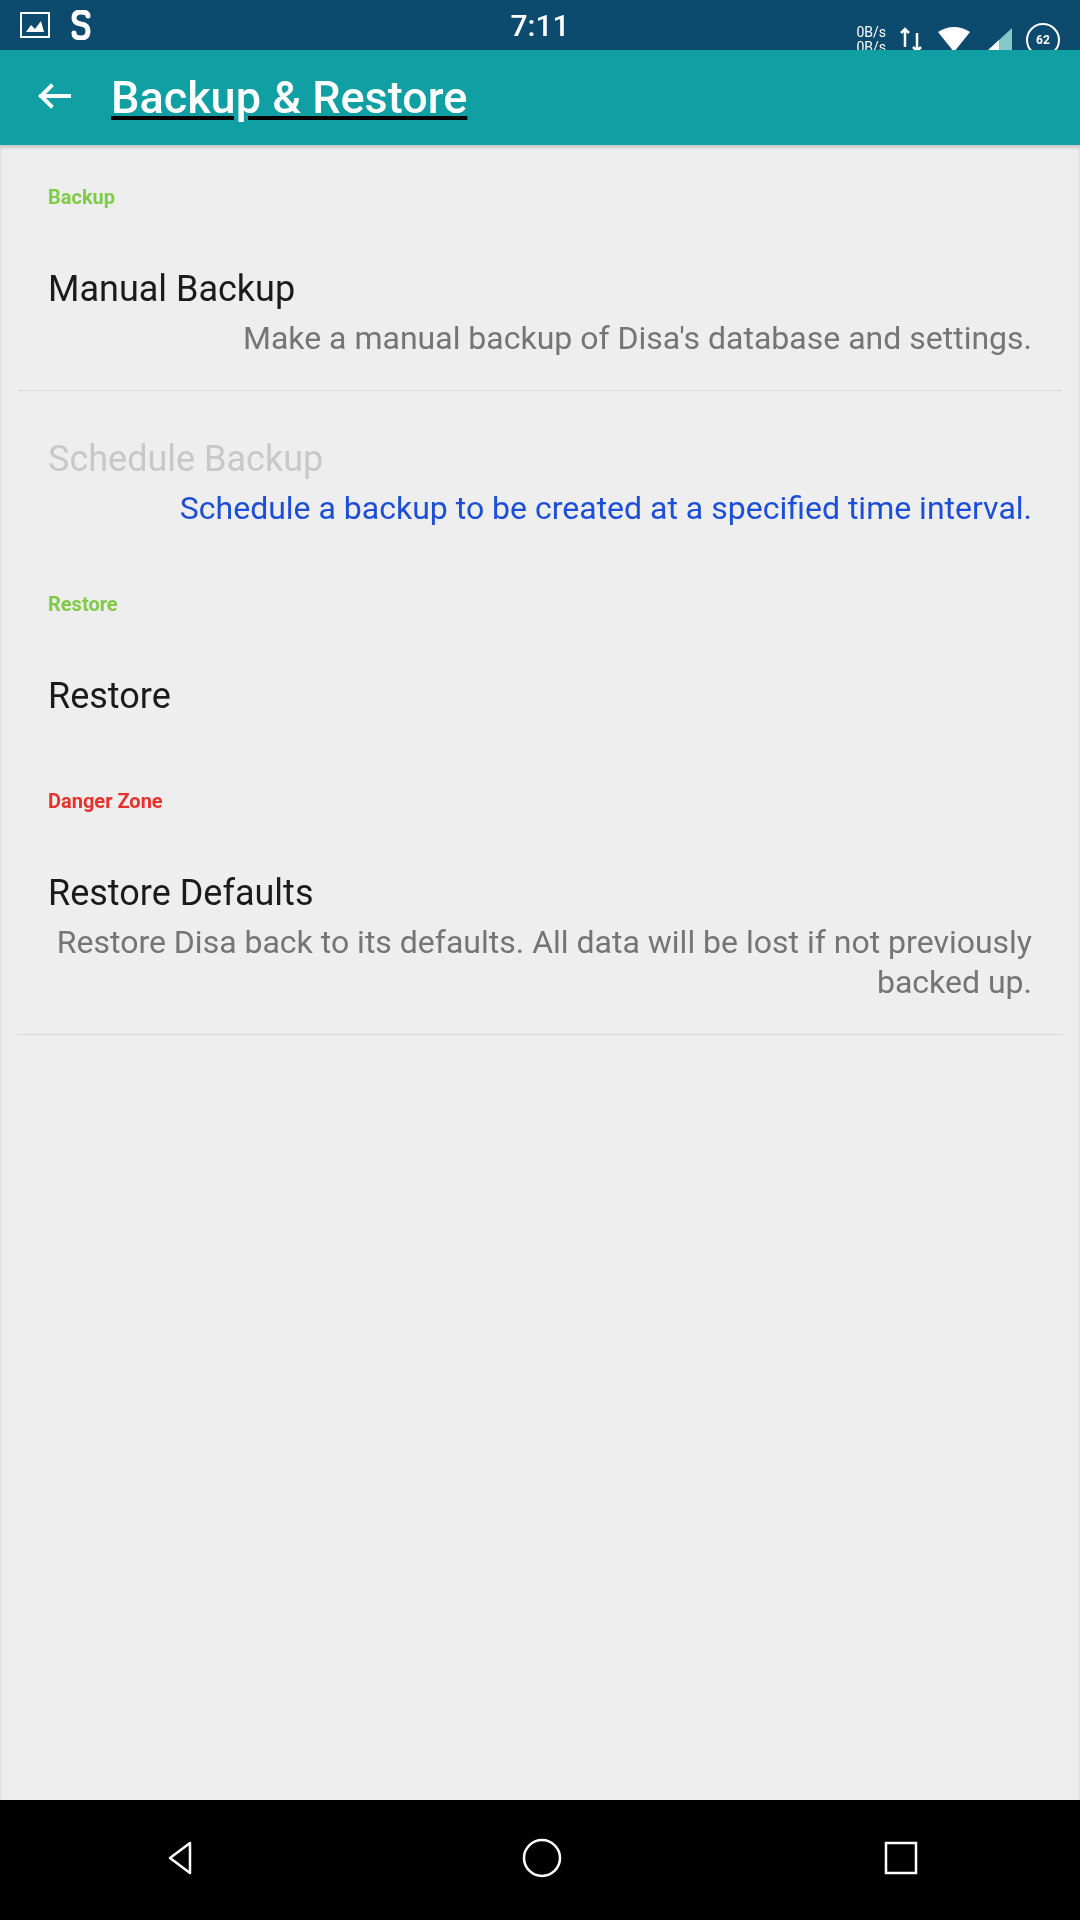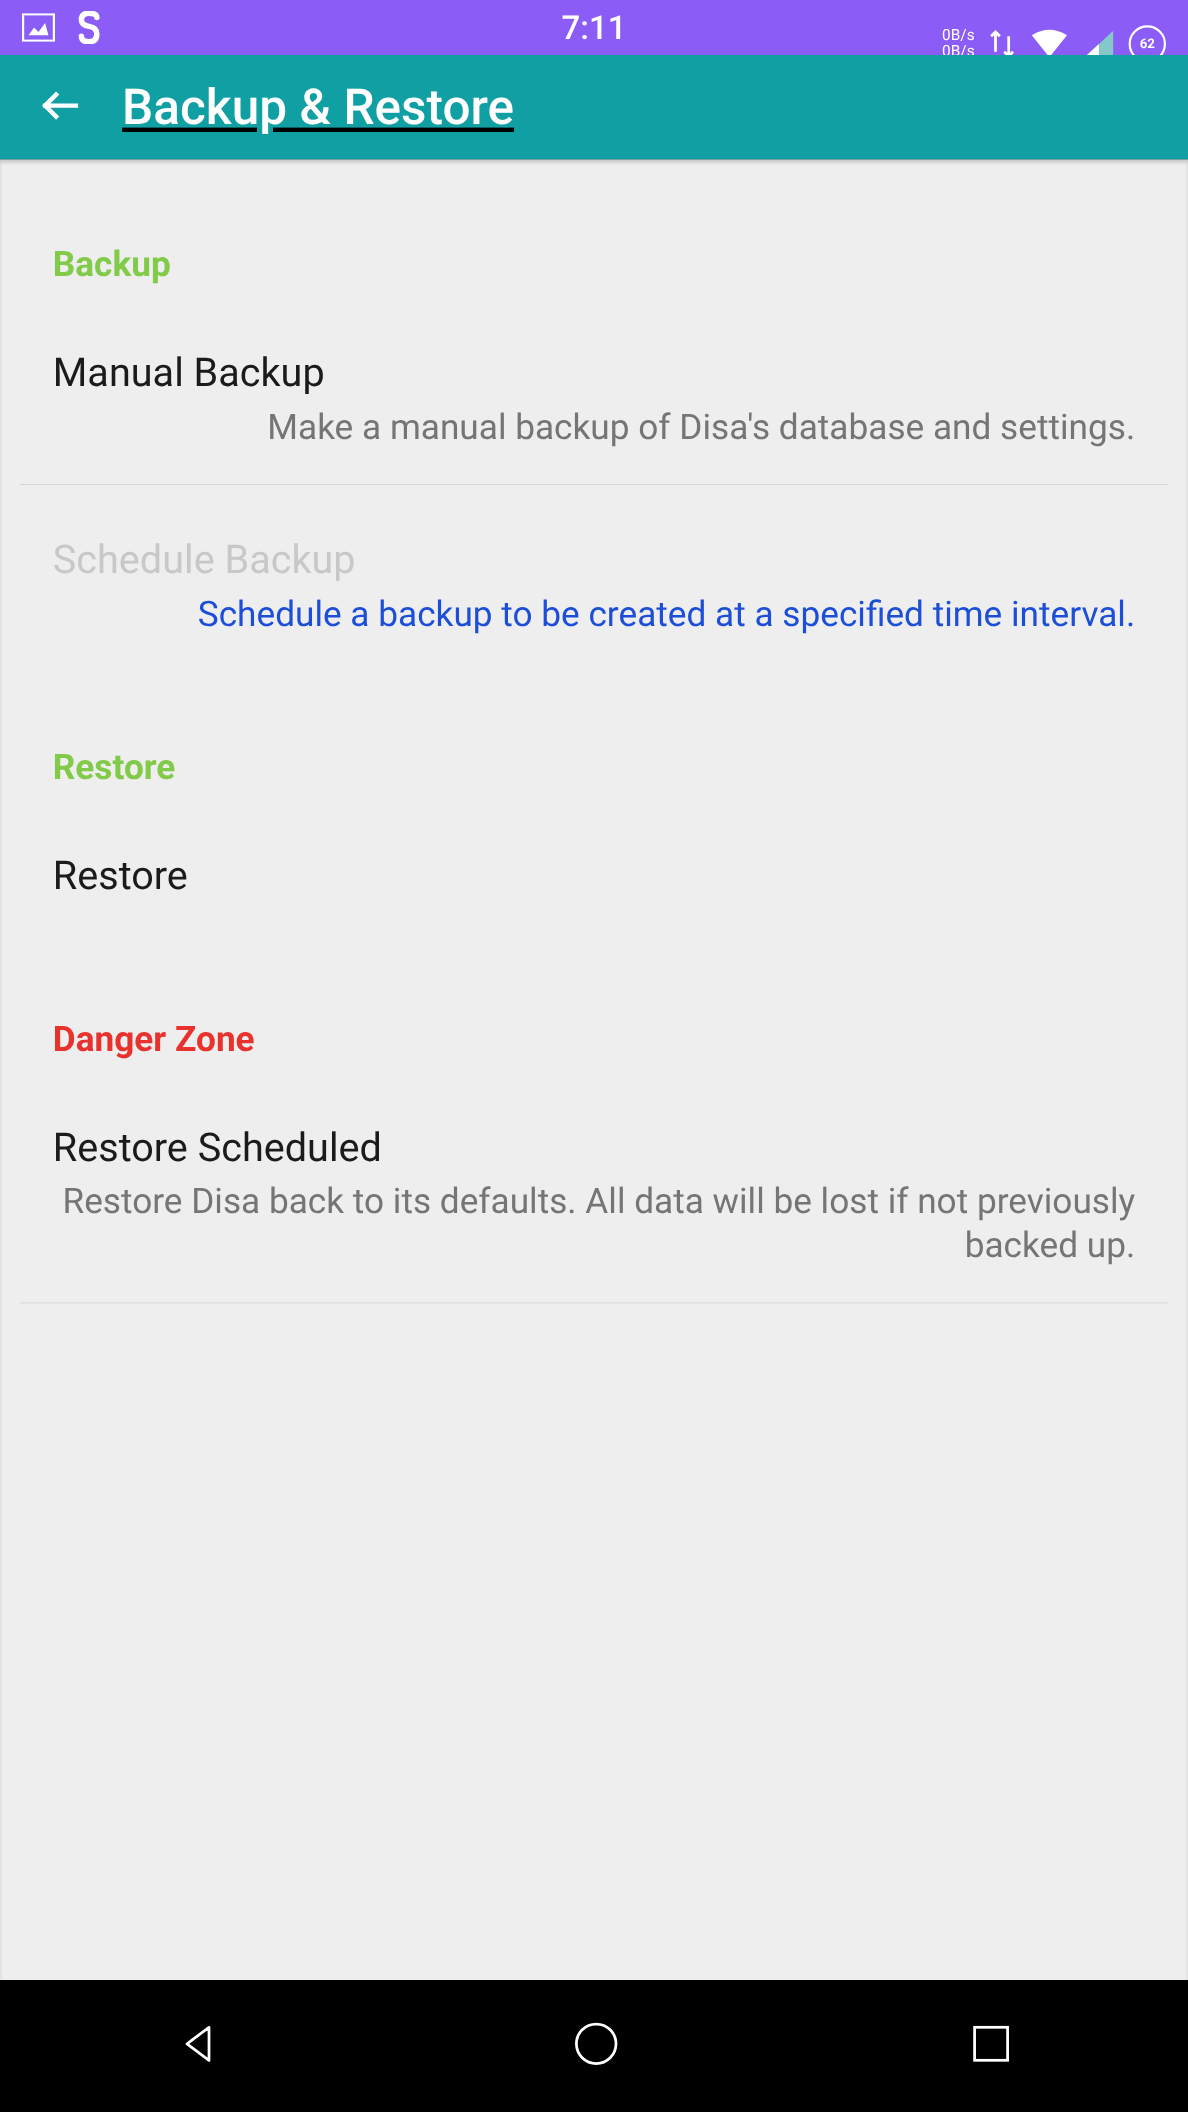--- a/index.html
+++ b/index.html
@@ -11,21 +11,21 @@
     body {
       width: 1080px;
       height: 1920px;
       background: #000;
       display: flex;
       flex-direction: column;
       overflow: hidden;
     }
     .status-bar {
       height: 50px;
-      background: #8b5cf6;
+      background: #0c4a6e;
       display: flex;
       align-items: center;
       justify-content: space-between;
       padding: 0 20px;
       color: #fff;
     }
     .status-left {
       display: flex;
       align-items: center;
       gap: 16px;
@@ -65,25 +65,24 @@
       font-size: 45px;
       font-weight: 500;
     }
     .content {
       flex: 1;
       background: #EEEEEE;
       padding: 0 48px;
       box-shadow: inset 0 3px 3px rgba(0,0,0,0.15);
     }
     .section-header {
-      font-size: 32px;
+      font-size: 20px;
       font-weight: 700;
       padding-top: 40px;
       padding-bottom: 28px;
-      margin-top: 36px;
     }
     .section-header.backup, .section-header.restore {
       color: #82CA49;
     }
     .section-header.danger {
       color: #E8322D;
     }
     .setting-item {
       padding: 16px 0 24px 0;
     }
@@ -198,21 +197,21 @@
 
   <div class="section-header restore">Restore</div>
 
   <div class="setting-item">
     <div class="setting-title">Restore</div>
   </div>
 
   <div class="section-header danger">Danger Zone</div>
 
   <div class="setting-item">
-    <div class="setting-title">Restore Scheduled</div>
+    <div class="setting-title">Restore Defaults</div>
     <div class="setting-desc">Restore Disa back to its defaults. All data will be lost if not previously backed up.</div>
   </div>
 
   <div class="divider"></div>
 
 </div>
 
 <div class="nav-bar">
   <div>
     <svg width="46" height="46" viewBox="0 0 46 46">

